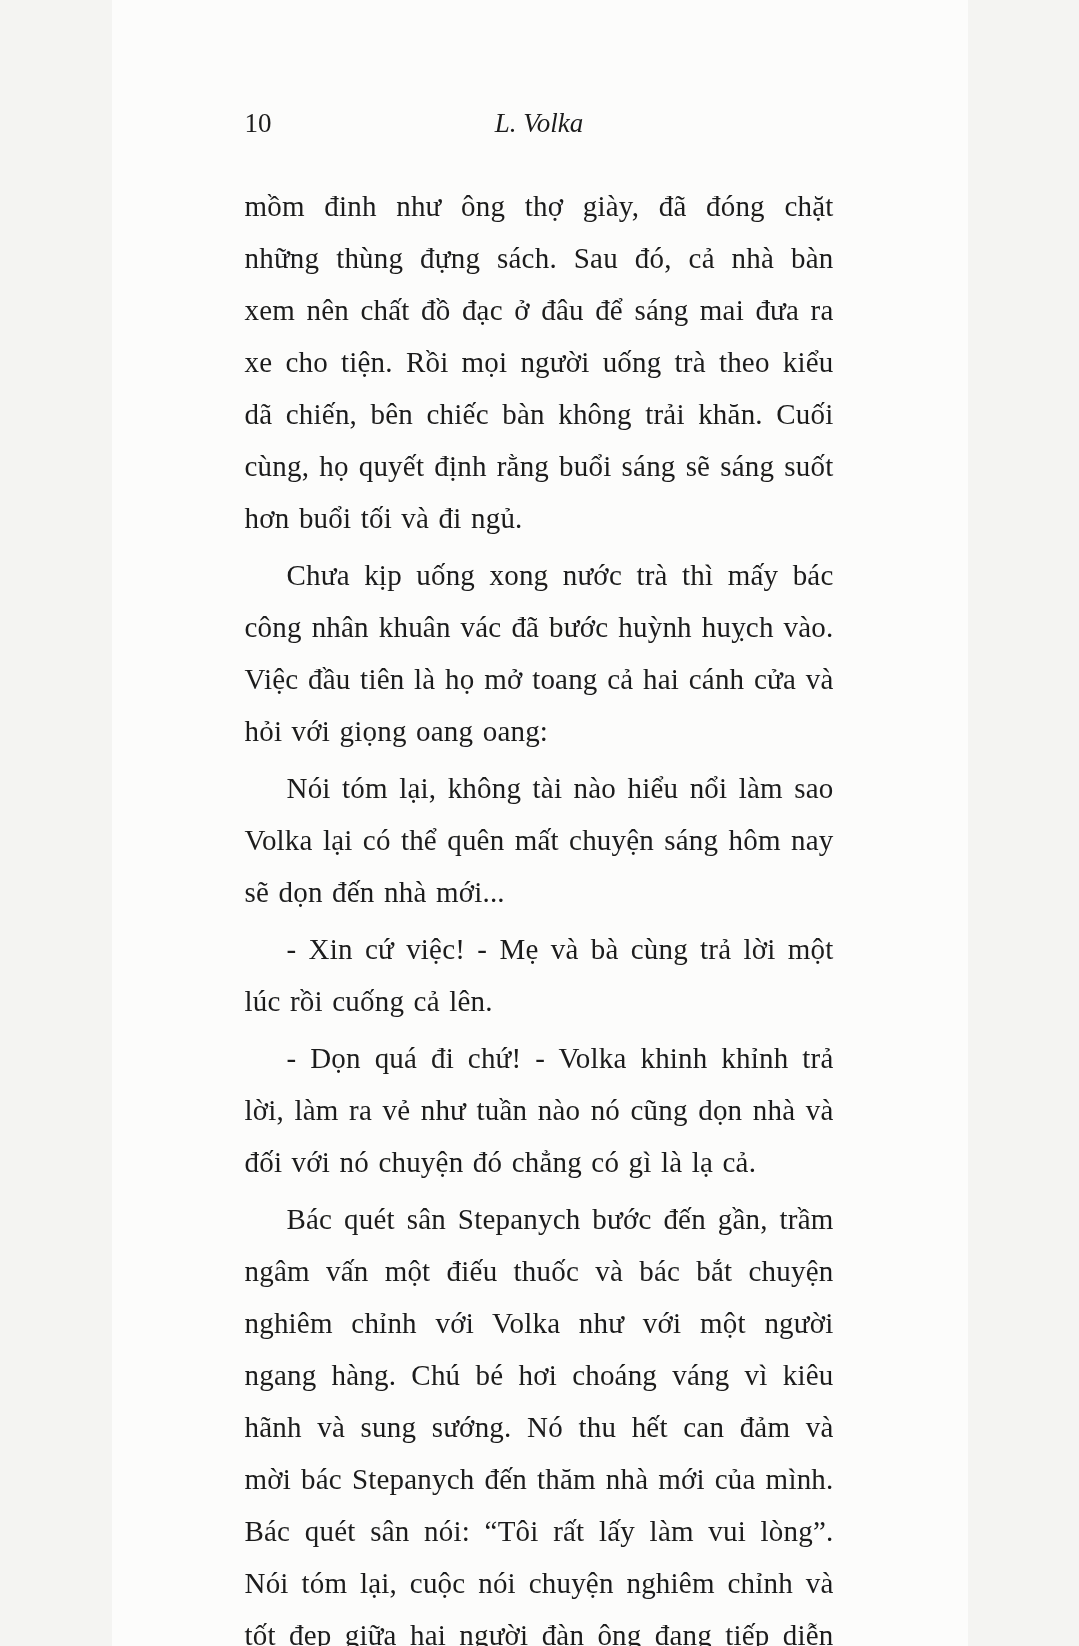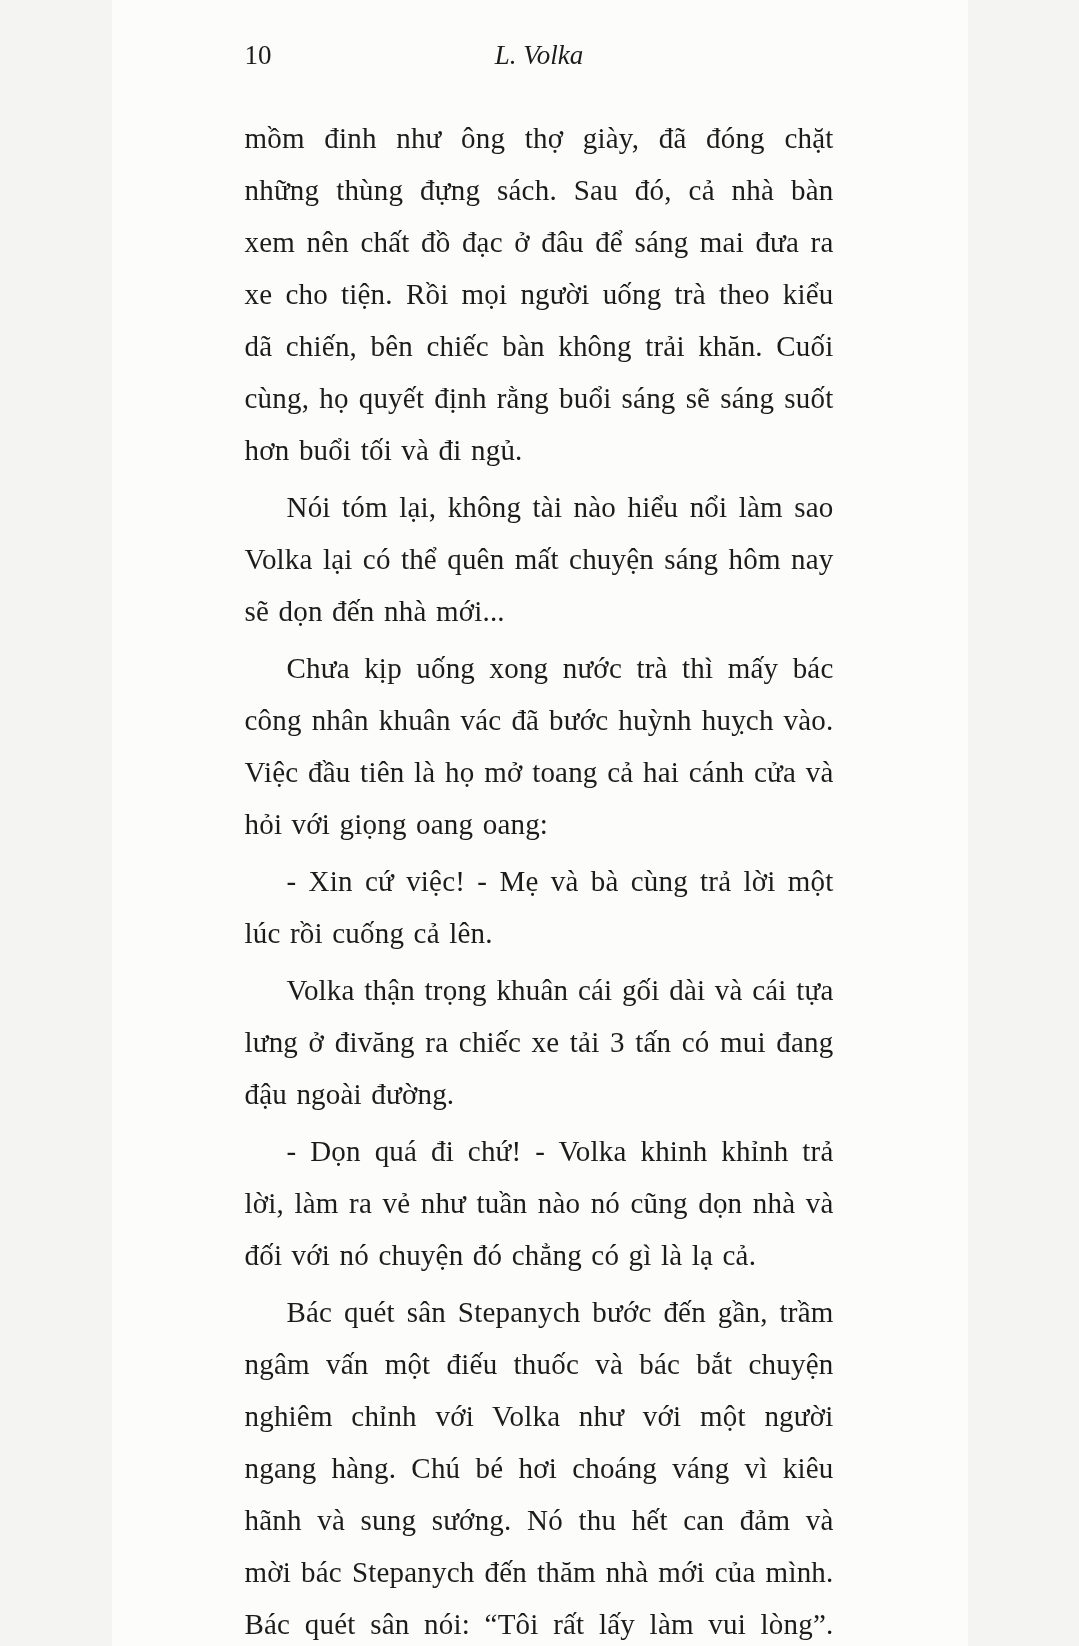--- a/index.html
+++ b/index.html
@@ -11,21 +11,21 @@
     font-family: "Liberation Serif", "DejaVu Serif", serif;
   }
   .page {
     position: relative;
     width: 856px;
     height: 1646px;
     margin: 0 auto;
     background: #fcfcfb;
     color: #1c1c1c;
     box-sizing: border-box;
-    padding: 40px 134px 0 133px;
+    padding: 108px 134px 0 133px;
     overflow: hidden;
   }
   .page-header {
     position: relative;
     height: 34px;
     margin-bottom: 38px;
     font-size: 27px;
   }
   .page-number {
     position: absolute;
@@ -59,20 +59,19 @@
 <body>
 
 <div class="page">
   <div class="page-header">
     <span class="page-number">10</span>
     <span class="running-title">L. Volka</span>
   </div>
 
   <div class="text-block">
     <p class="noindent">mồm đinh như ông thợ giày, đã đóng chặt những thùng đựng sách. Sau đó, cả nhà bàn xem nên chất đồ đạc ở đâu để sáng mai đưa ra xe cho tiện. Rồi mọi người uống trà theo kiểu dã chiến, bên chiếc bàn không trải khăn. Cuối cùng, họ quyết định rằng buổi sáng sẽ sáng suốt hơn buổi tối và đi ngủ.</p>
+    <p>Chưa kịp uống xong nước trà thì mấy bác công nhân khuân vác đã bước huỳnh huỵch vào. Việc đầu tiên là họ mở toang cả hai cánh cửa và hỏi với giọng oang oang:</p>
     <p>Nói tóm lại, không tài nào hiểu nổi làm sao Volka lại có thể quên mất chuyện sáng hôm nay sẽ dọn đến nhà mới...</p>
-    <p>Chưa kịp uống xong nước trà thì mấy bác công nhân khuân vác đã bước huỳnh huỵch vào. Việc đầu tiên là họ mở toang cả hai cánh cửa và hỏi với giọng oang oang:</p>
     <p>- Xin cứ việc! - Mẹ và bà cùng trả lời một lúc rồi cuống cả lên.</p>
-    <p>Volka thận trọng khuân cái gối dài và cái tựa lưng ở đivăng ra chiếc xe tải 3 tấn có mui đang đậu ngoài đường.</p>
     <p>- Dọn quá đi chứ! - Volka khinh khỉnh trả lời, làm ra vẻ như tuần nào nó cũng dọn nhà và đối với nó chuyện đó chẳng có gì là lạ cả.</p>
     <p>Bác quét sân Stepanych bước đến gần, trầm ngâm vấn một điếu thuốc và bác bắt chuyện nghiêm chỉnh với Volka như với một người ngang hàng. Chú bé hơi choáng váng vì kiêu hãnh và sung sướng. Nó thu hết can đảm và mời bác Stepanych đến thăm nhà mới của mình. Bác quét sân nói: “Tôi rất lấy làm vui lòng”. Nói tóm lại, cuộc nói chuyện nghiêm chỉnh và tốt đẹp giữa hai người đàn ông đang tiếp diễn thì từ trong căn nhà bỗng vang lên tiếng gọi của mẹ:</p>
   </div>
 </div>
 
 </body></html>

